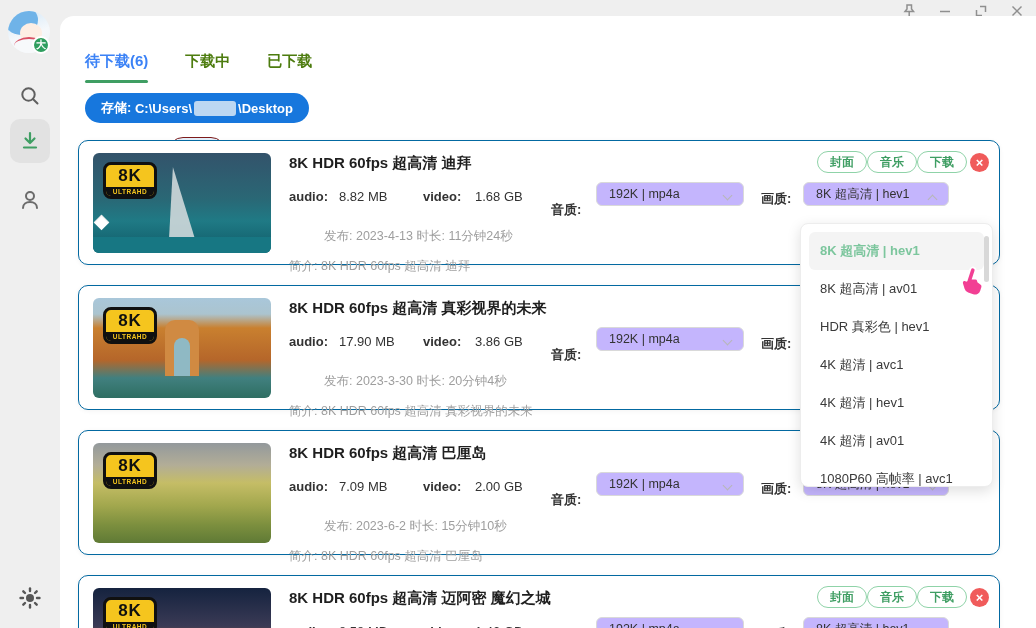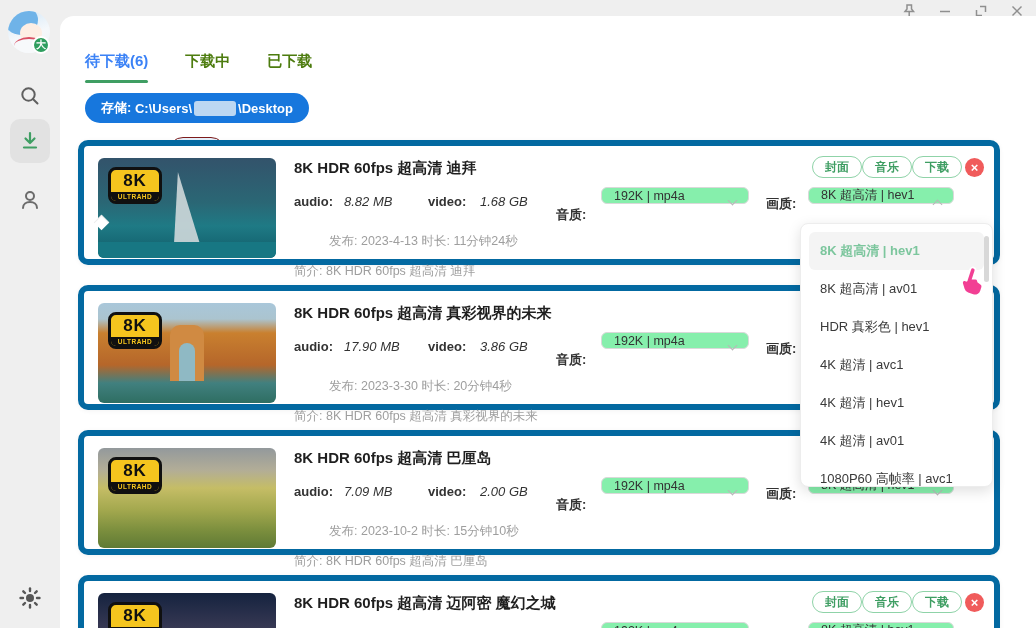--- a/index.html
+++ b/index.html
@@ -44,21 +44,21 @@
   .storage-pill { height:30px; border-radius:16px; background:#1777dd; color:#fff; font-size:13px; font-weight:bold;
                   display:flex; align-items:center; padding:0 16px; white-space:pre; }
   .redacted { display:inline-block; width:42px; height:15px; background:#bcd7f2; border-radius:3px; margin:0 2px; }
   .pill-btn { height:30px; border-radius:16px; font-size:13px; font-weight:bold; display:flex; align-items:center;
               padding:0 15px; background:#fff; cursor:default; }
   .btn-push { background:#e6f1fc; border:1px solid #7f1d1d; color:#1777dd; }
   .btn-dl   { border:1px solid #bfe3c8; color:#3f9e63; }
   .btn-clr  { border:1px solid #f2c6cc; color:#e25663; }
 
   
-  .card { position:absolute; left:18px; width:922px; height:125px; background:#fff; border:6px solid #0369a1;
+  .card { position:absolute; left:18px; width:922px; height:125px; background:#fff; border:1px solid #0369a1;
           border-radius:10px; box-shadow:0 1px 5px rgba(0,0,0,.05); }
   .thumb { position:absolute; left:14px; top:12px; width:178px; height:100px; border-radius:6px; overflow:hidden; }
   .thumb-dubai    { background:linear-gradient(180deg,#33536b 0%,#2a6775 45%,#1f7a85 68%,#0f5a67 100%); }
   .thumb-dubai .sail { position:absolute; left:76px; top:14px; width:26px; height:72px; background:#cfd8da;
                        clip-path:polygon(15% 0,100% 100%,0 100%); opacity:.9; }
   .thumb-dubai .water { position:absolute; left:0; bottom:0; width:100%; height:16px; background:#177783; }
   .thumb-atlantis { background:linear-gradient(180deg,#a9c7da 0%,#abc4cf 16%,#c9802f 30%,#b5662a 62%,#41807f 80%,#2e6e62 100%); }
   .thumb-atlantis .tower { position:absolute; left:72px; top:22px; width:34px; height:56px; background:#d08a42; border-radius:10px 10px 0 0; }
   .thumb-atlantis .arch { position:absolute; left:81px; top:40px; width:16px; height:38px; background:#8fb9c4; border-radius:8px 8px 0 0; }
   .thumb-bali     { background:linear-gradient(180deg,#93999c 0%,#b2ad97 22%,#c5bd66 40%,#a3a84e 62%,#7c8f3e 82%,#5f7a35 100%); }
@@ -69,25 +69,25 @@
   .b8k-bot { background:#101010; color:#f5c51e; font-size:6.5px; font-weight:bold; text-align:center; line-height:9px; letter-spacing:.5px; }
 
   .card-title { position:absolute; left:210px; top:13px; font-size:15px; font-weight:bold; color:#1f1f1f; }
   .tagrow { position:absolute; right:10px; top:10px; display:flex; align-items:center; }
   .tag { height:22px; padding:0 12px; border:1px solid #8fd3a8; border-radius:12px; color:#3f9e63;
          font-size:12px; font-weight:bold; display:flex; align-items:center; background:#fff; cursor:default; }
   .closebtn { width:19px; height:19px; border-radius:50%; background:#f05b5b; color:#fff; display:flex;
               align-items:center; justify-content:center; font-size:13px; font-weight:bold; margin-left:3px; cursor:default; }
 
   .lab { position:absolute; font-size:13px; color:#333; font-weight:bold; top:48px; }
-  .val { position:absolute; font-size:13px; color:#333; top:48px;font-style:italic; }
+  .val { position:absolute; font-size:13px; color:#333; top:48px; }
   .audio-lab { left:210px; } .audio-val { left:260px; }
   .video-lab { left:344px; } .video-val { left:396px; }
   .aq-lab { left:472px; top:60px; } .vq-lab { left:682px; top:49px; }
-  .select { position:absolute; top:41px; height:17px; border:1px solid #d9d9d9; border-radius:6px; background:#86efac;
+  .select { position:absolute; top:41px; height:24px; border:1px solid #d9d9d9; border-radius:6px; background:#c4b5fd;
             display:flex; align-items:center; padding-left:12px; font-size:12.5px; color:#333; cursor:default; }
   .aq-select { left:517px; width:148px; }
   .vq-select { left:724px; width:146px; }
   .chev { position:absolute; right:12px; width:7px; height:7px; border-right:1.5px solid #b7b7b7; border-bottom:1.5px solid #b7b7b7; }
   .chev.down { transform:rotate(45deg); top:9px; }
   .chev.up { transform:rotate(-135deg); top:13px; }
 
   .pubrow, .introrow { position:absolute; left:210px; font-size:12.5px; color:#9e9e9e; white-space:pre; }
   .pubrow { top:87px;margin-left:35px; } .introrow { top:117px; }
 
@@ -295,21 +295,21 @@
     <span class="lab aq-lab">音质:</span>
     <div class="select aq-select">
         <span>192K | mp4a</span>
         <i class="chev down"></i>
       </div>
     <span class="lab vq-lab">画质:</span>
     <div class="select vq-select">
         <span>8K 超高清 | hev1</span>
         <i class="chev down"></i>
       </div>
-    <div class="pubrow"><span>发布: </span><span>2023-10-2</span><span> 时长: </span><span>15分钟10秒</span></div>
+    <div class="pubrow"><span>发布: </span><span>2023-6-2</span><span> 时长: </span><span>15分钟10秒</span></div>
     <div class="introrow"><span>简介: </span><span>8K HDR 60fps 超高清 巴厘岛</span></div>
   </div>
 
   <div class="card" style="top:559px">
     <div class="thumb thumb-miami">
 
       <div class="badge8k">
         <div class="b8k-top">8K</div>
         <div class="b8k-bot">ULTRAHD</div>
       </div>

